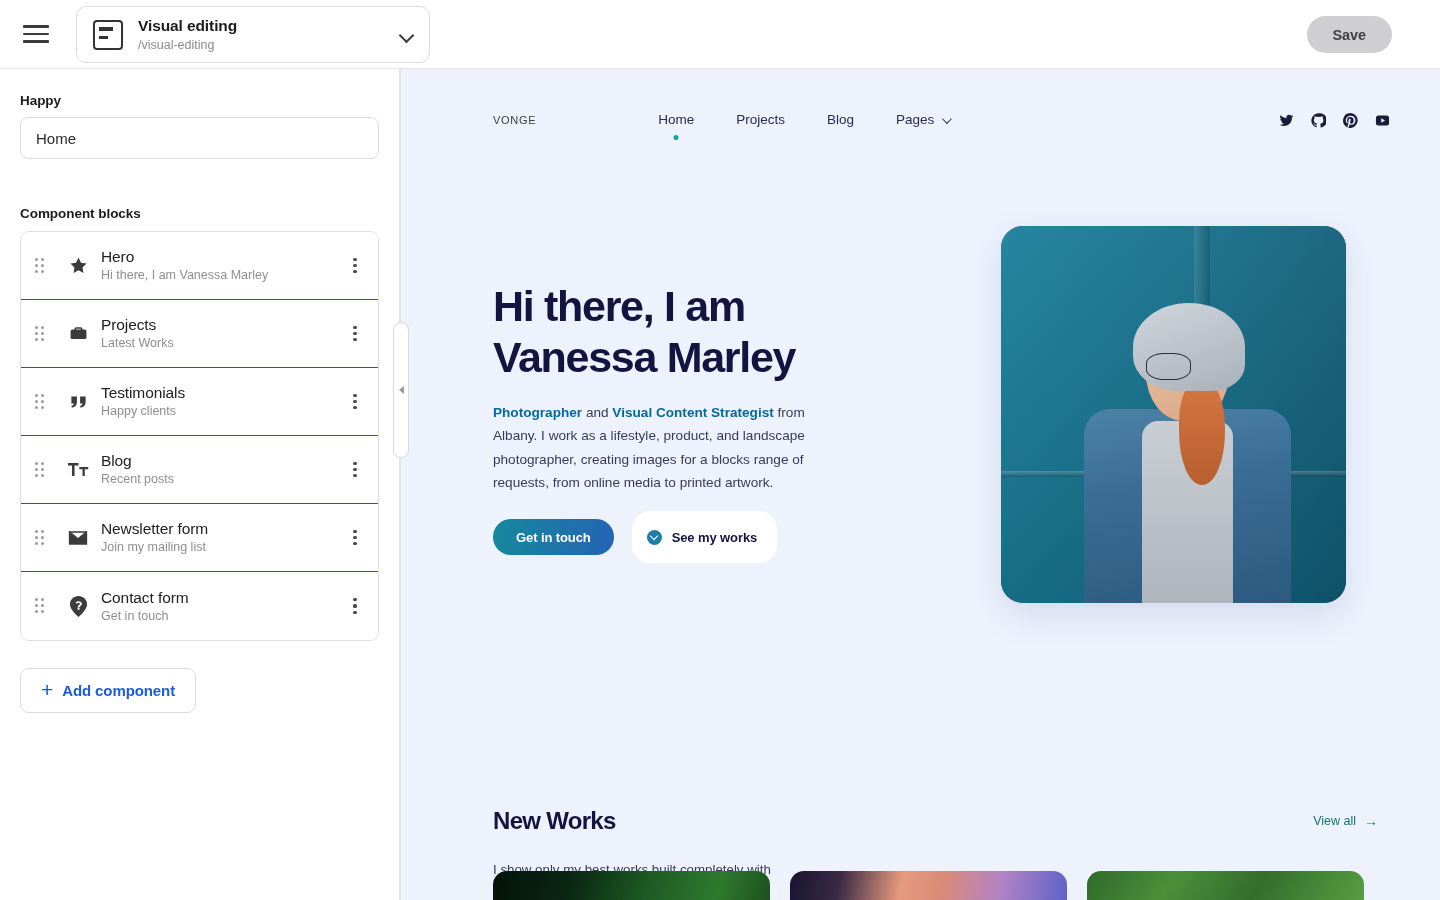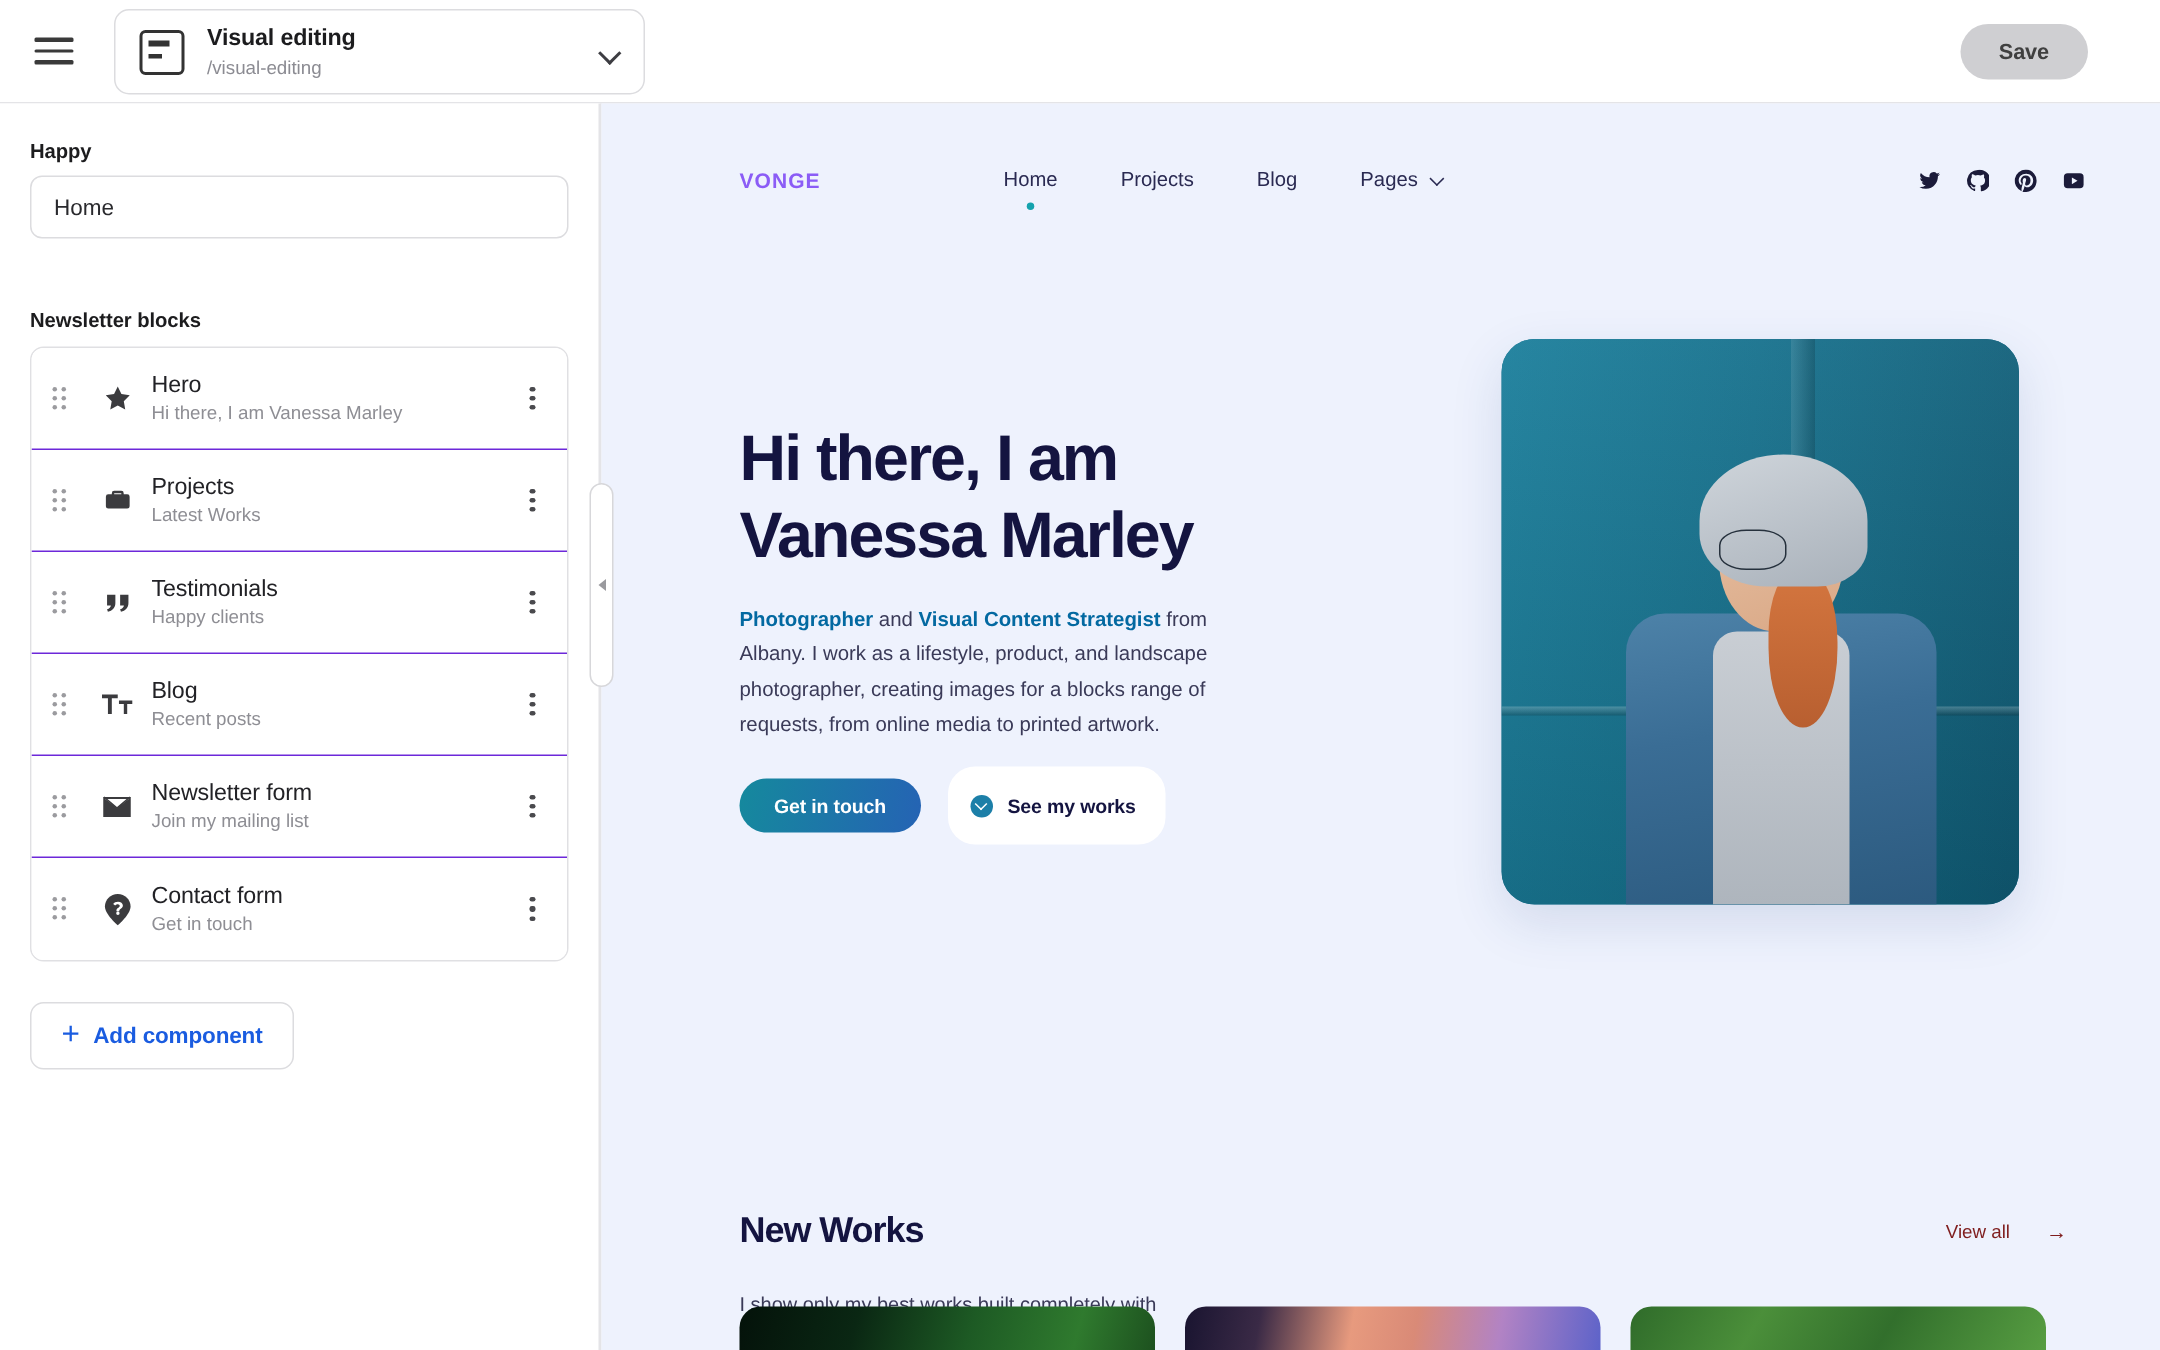--- a/index.html
+++ b/index.html
@@ -190,21 +190,21 @@
     overflow: hidden;
   }
 
   .site-nav {
     position: absolute; left: 0; top: 30px;
     width: 1039px; height: 42px;
     display: flex; align-items: center;
     padding: 0 50px 0 92px;
   }
   .logo {
-    font-size: 14px; font-weight: 700; color: #8b5cf6;
+    font-size: 11px; font-weight: 400; color: #404040;
     letter-spacing: 0.7px;
     flex: 0 0 auto;
   }
   .nav-links {
     display: flex; align-items: center; gap: 42px;
     margin-left: 122px;
   }
   .nav-link {
     font-size: 13.5px; color: #2a2a52; position: relative;
     cursor: pointer; padding-bottom: 2px;
@@ -328,22 +328,22 @@
     border: 1.6px solid #25303c; border-radius: 40%;
   }
 
   
   .nw-title {
     position: absolute; left: 92px; top: 738px;
     font-size: 24px; font-weight: 700; color: #141440; letter-spacing: -0.7px;
   }
   .nw-viewall {
     position: absolute; right: 62px; top: 745px;
-    font-size: 12.5px; color: #7f1d1d;
-    display: flex; align-items: center; gap: 24px; cursor: pointer;
+    font-size: 12.5px; color: #0f766e;
+    display: flex; align-items: center; gap: 8px; cursor: pointer;
   }
   .nw-viewall .ar { font-size: 14px; line-height: 1; }
   .nw-para {
     position: absolute; left: 92px; top: 720px;
     margin-top: 70px;
     width: 320px;
     font-size: 13.3px; line-height: 1.63; color: #3a3a58;
   }
   .cards {
     position: absolute; left: 92px; top: 802px;
@@ -379,21 +379,21 @@
   </div>
 
   <button class="save-btn">Save</button>
 </div>
 
 <div class="leftpanel">
 
   <div class="field-label">Happy</div>
   <input class="title-input" type="text" value="Home" style="">
 
-  <div class="section-label">Newsletter blocks</div>
+  <div class="section-label">Component blocks</div>
 
   <div class="blocklist">
 
     <div class="block-row">
       <div class="drag">
         <i></i>
           <i></i>
           <i></i>
           <i></i>
           <i></i>

